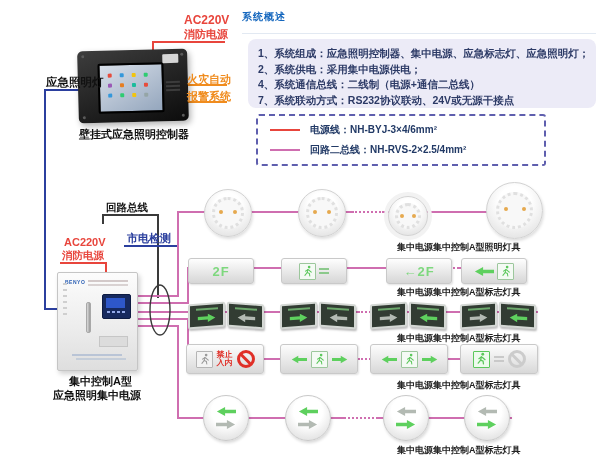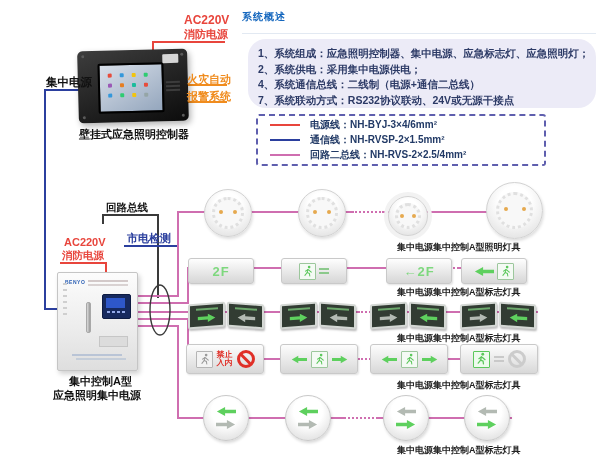--- a/index.html
+++ b/index.html
@@ -9,21 +9,21 @@
   .ln{position:absolute;z-index:1;}
   .ln-red{background:#e8453c;}
   .ln-blue{background:#2b3f9e;}
   .ln-org{background:#f08c1e;}
   .ln-blk{background:#3a3a3a;}
   .ln-mag{background:#cf6eb0;}
   .dots{position:absolute;z-index:1;height:0;border-top:2px dotted #cf6eb0;}
   
   .title{position:absolute;font-size:10px;font-weight:bold;color:#1567be;letter-spacing:1px;z-index:4;}
   .hdr-divider{position:absolute;height:1px;background:#e2e9f2;}
-  .overview-box{position:absolute;background:#ecepf8;background:#ecebf7;border-radius:18px;z-index:2;
+  .overview-box{position:absolute;background:#ecepf8;background:#ecebf7;border-radius:8px;z-index:2;
                 padding:7px 10px 0 10px;box-sizing:border-box;}
   .overview-item{font-size:10.5px;font-weight:600;color:#2c3a66;line-height:15.5px;white-space:nowrap;}
   .legend-box{position:absolute;border:2px dashed #5f5fae;border-radius:3px;z-index:2;box-sizing:border-box;
               display:flex;flex-direction:column;justify-content:space-evenly;padding:2px 0 2px 12px;}
   .legend-row{display:flex;align-items:center;height:15px;}
   .swatch{display:inline-block;width:30px;height:2px;margin-right:10px;}
   .legend-text{font-size:10px;font-weight:600;color:#223a66;white-space:nowrap;}
   
   .lbl{position:absolute;white-space:nowrap;z-index:4;font-weight:bold;}
   .lbl-red{color:#e8453c;}
@@ -113,35 +113,31 @@
     <div class="overview-item">4、系统通信总线：二线制（电源+通信二总线）</div>
     <div class="overview-item">7、系统联动方式：RS232协议联动、24V或无源干接点</div>
   </div>
 
   <div class="legend-box" style="left:256px;top:114px;width:290px;height:52px;">
     <div class="legend-row">
       <span class="swatch" style="background-color: rgb(232, 69, 60);"></span>
       <span class="legend-text">电源线：NH-BYJ-3×4/6mm²</span>
     </div>
     <div class="legend-row">
-      <span class="swatch" style="background-color: rgb(43, 63, 158);"></span>
-      <span class="legend-text">通信线：NH-RVSP-2×1.5mm²</span>
-    </div>
-    <div class="legend-row">
       <span class="swatch" style="background-color: rgb(207, 110, 176);"></span>
       <span class="legend-text">回路二总线：NH-RVS-2×2.5/4mm²</span>
     </div>
   </div>
 
   <div class="lbl lbl-red" style="left:184px;top:13px;font-size:12px;">AC220V</div>
   <div class="lbl lbl-red" style="left:184px;top:27px;font-size:11px;">消防电源</div>
   <div class="ln ln-red" style="left:152px;top:41px;width:73px;height:2px;"></div>
   <div class="ln ln-red" style="left:152px;top:41px;width:2px;height:13px;"></div>
 
-  <div class="lbl lbl-blk" style="left:46px;top:75px;font-size:11.5px;">集中电源</div>
+  <div class="lbl lbl-blk" style="left:46px;top:75px;font-size:11.5px;">应急照明灯</div>
   <div class="ln ln-blue" style="left:44px;top:89px;width:37px;height:2px;"></div>
   <div class="ln ln-blue" style="left:44px;top:89px;width:2px;height:221px;"></div>
   <div class="ln ln-blue" style="left:44px;top:308px;width:15px;height:2px;"></div>
 
   <div class="lbl lbl-org" style="left:187px;top:72px;font-size:11px;">火灾自动</div>
   <div class="ln ln-org" style="left:183px;top:84px;width:44px;height:2px;"></div>
   <div class="lbl lbl-org" style="left:187px;top:89px;font-size:11px;">报警系统</div>
   <div class="ln ln-org" style="left:183px;top:101px;width:44px;height:2px;"></div>
 
   <div class="controller" style="left:78px;top:50px;width:110px;height:72px;">

